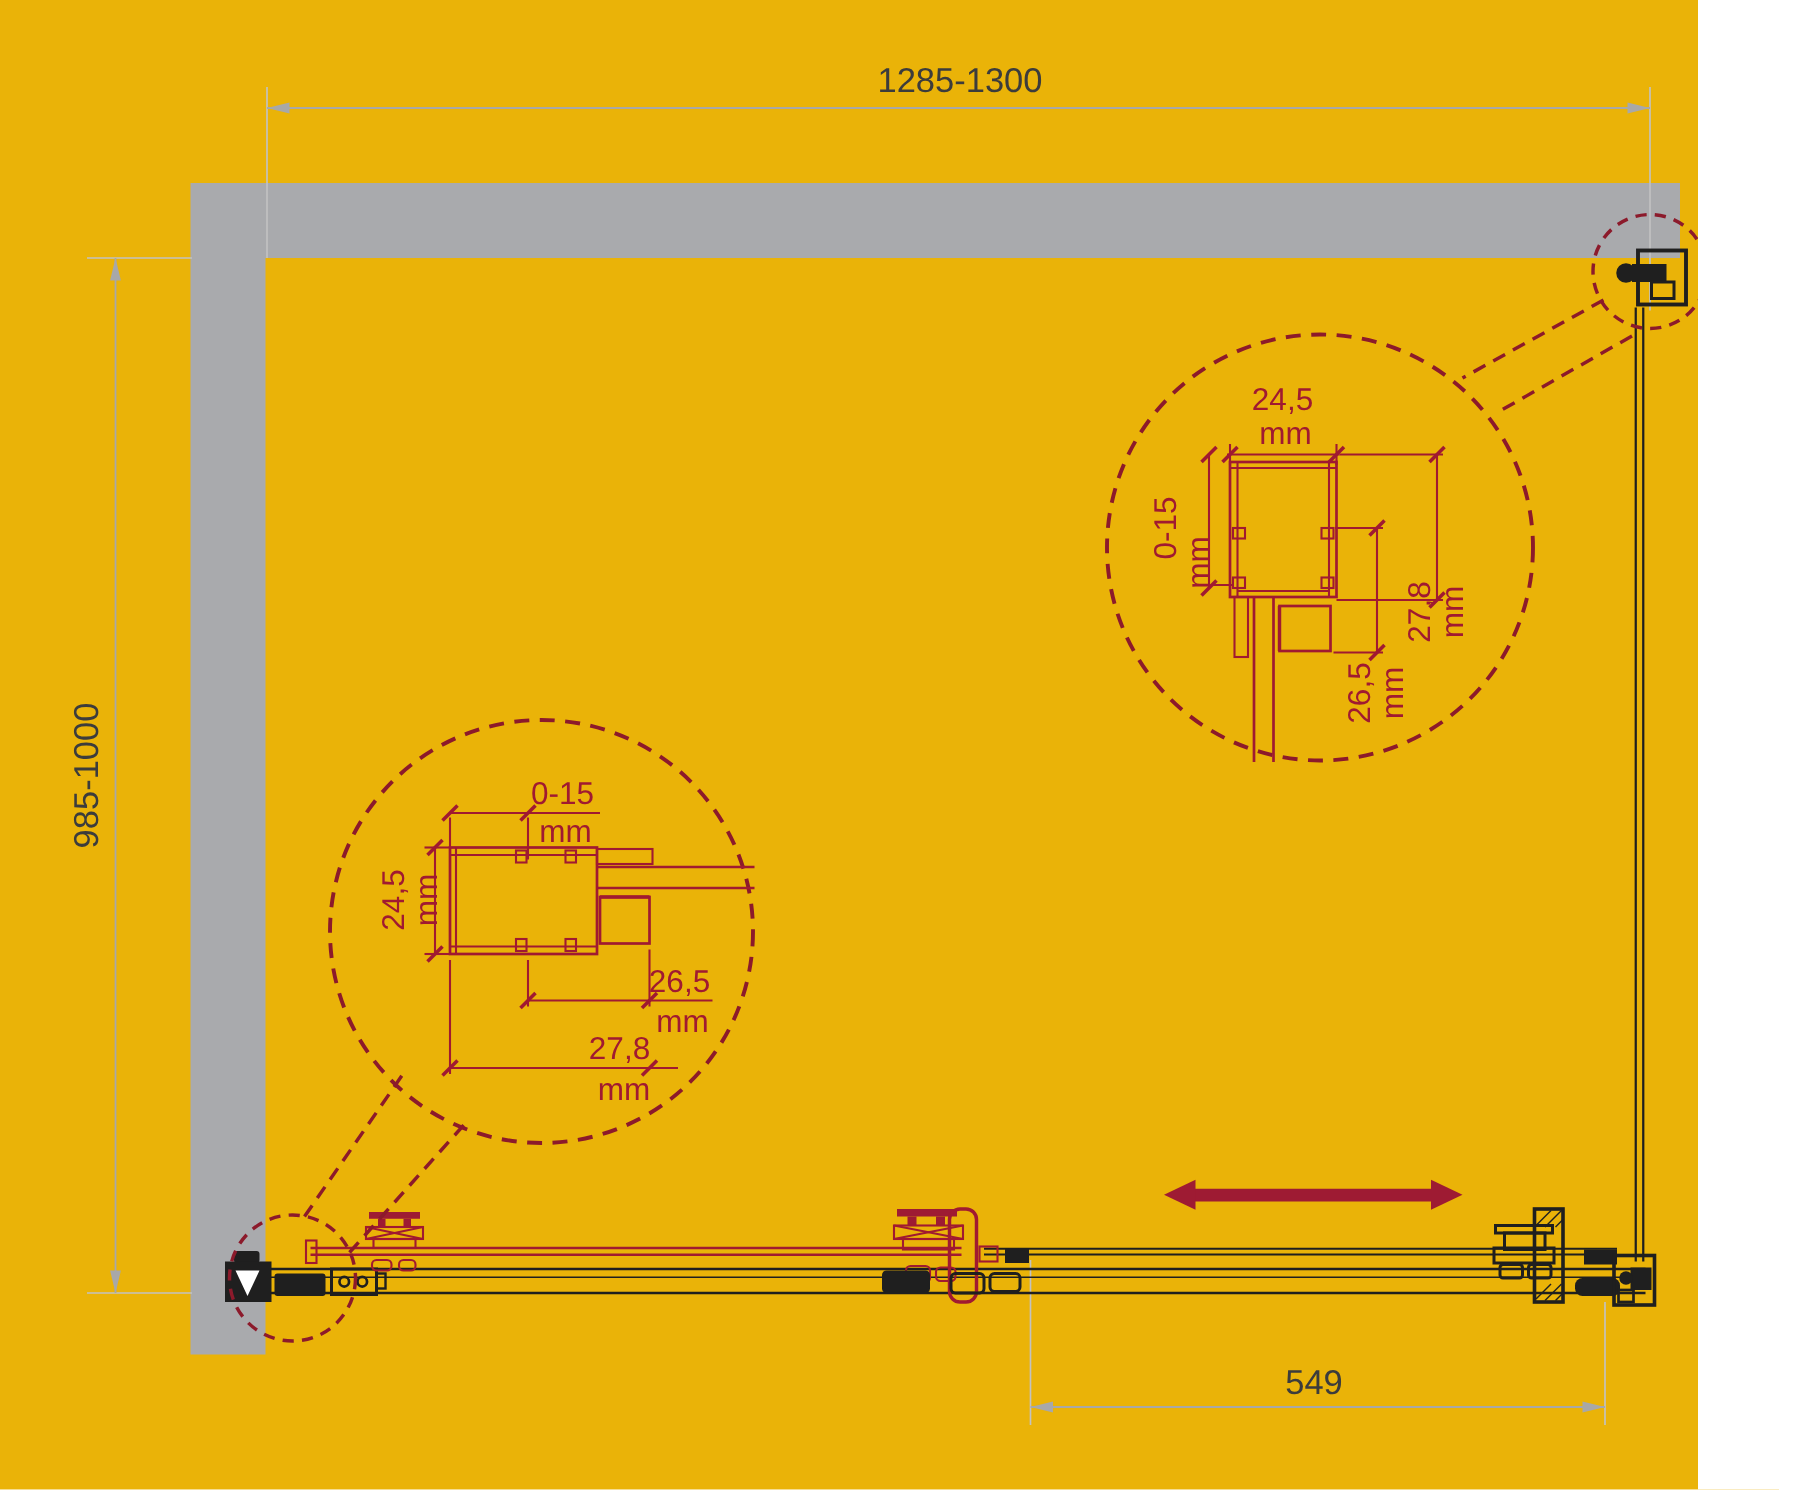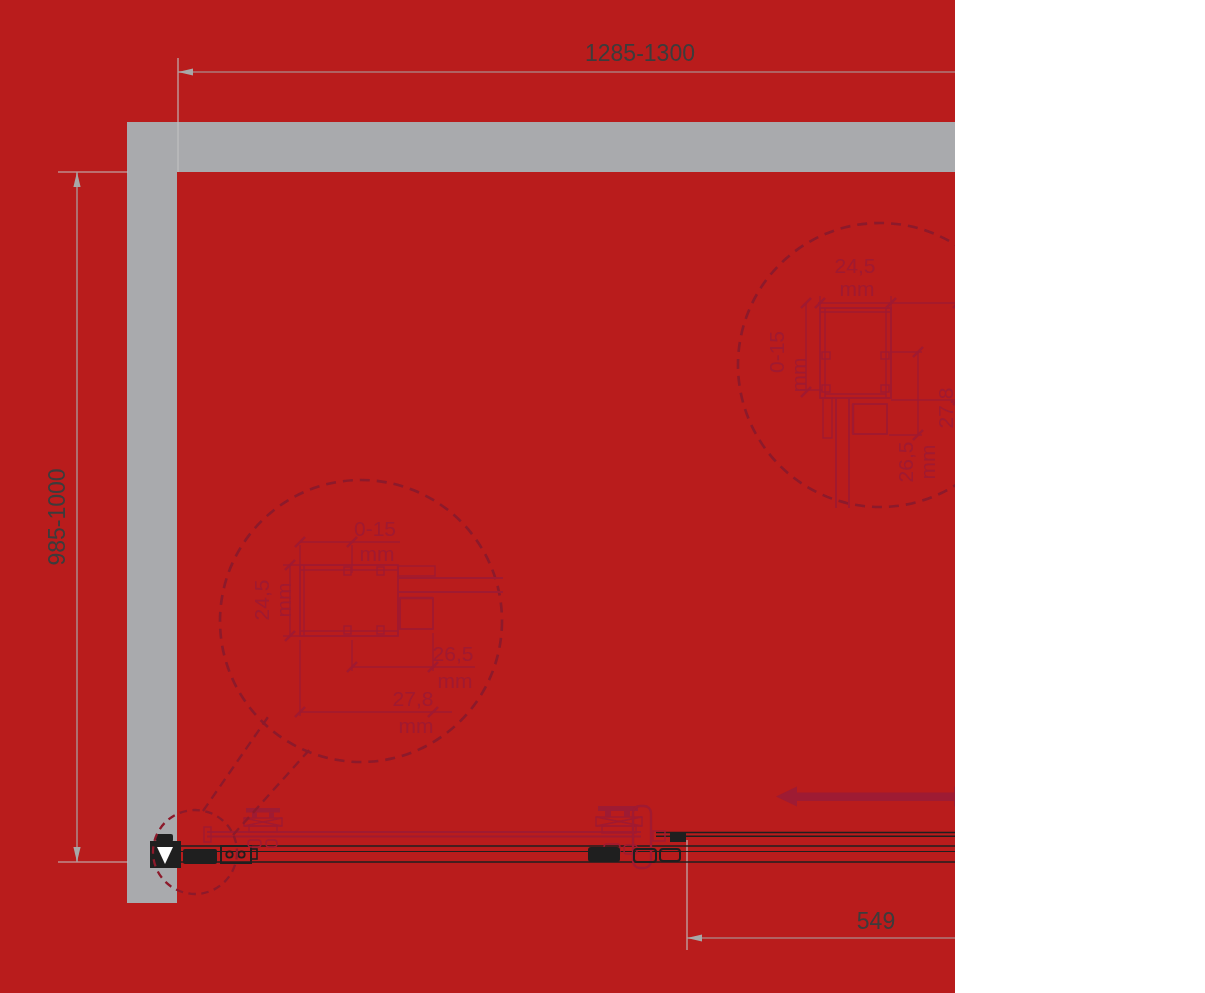--- a/index.html
+++ b/index.html
@@ -1,16 +1,16 @@
 <!DOCTYPE html>
 <html><head>
 <meta charset="utf-8">
 <style>
   html,body{margin:0;padding:0;background:#ffffff;}
-  .canvas{position:relative;width:955px;height:993px;background:#b91c1c;overflow:hidden;
+  .canvas{position:relative;width:1132px;height:993px;background:#eab308;overflow:hidden;
           font-family:"Liberation Sans", sans-serif;}
   svg{position:absolute;left:0;top:0;}
   .ink{stroke:#1f1f1f;fill:none;}
   .inkfill{fill:#1f1f1f;stroke:none;}
   .dim{stroke:#a8a8a8;stroke-width:1.2;fill:none;}
   .dimfill{fill:#a8a8a8;stroke:none;}
   .ext{stroke:#c2c2c2;stroke-width:1.1;fill:none;}
   .mline{stroke:#a01a31;stroke-width:1.8;fill:none;}
   .mthin{stroke:#a01a31;stroke-width:1.4;fill:none;}
   .mthick{stroke:#a01a31;stroke-width:2.3;fill:none;}

